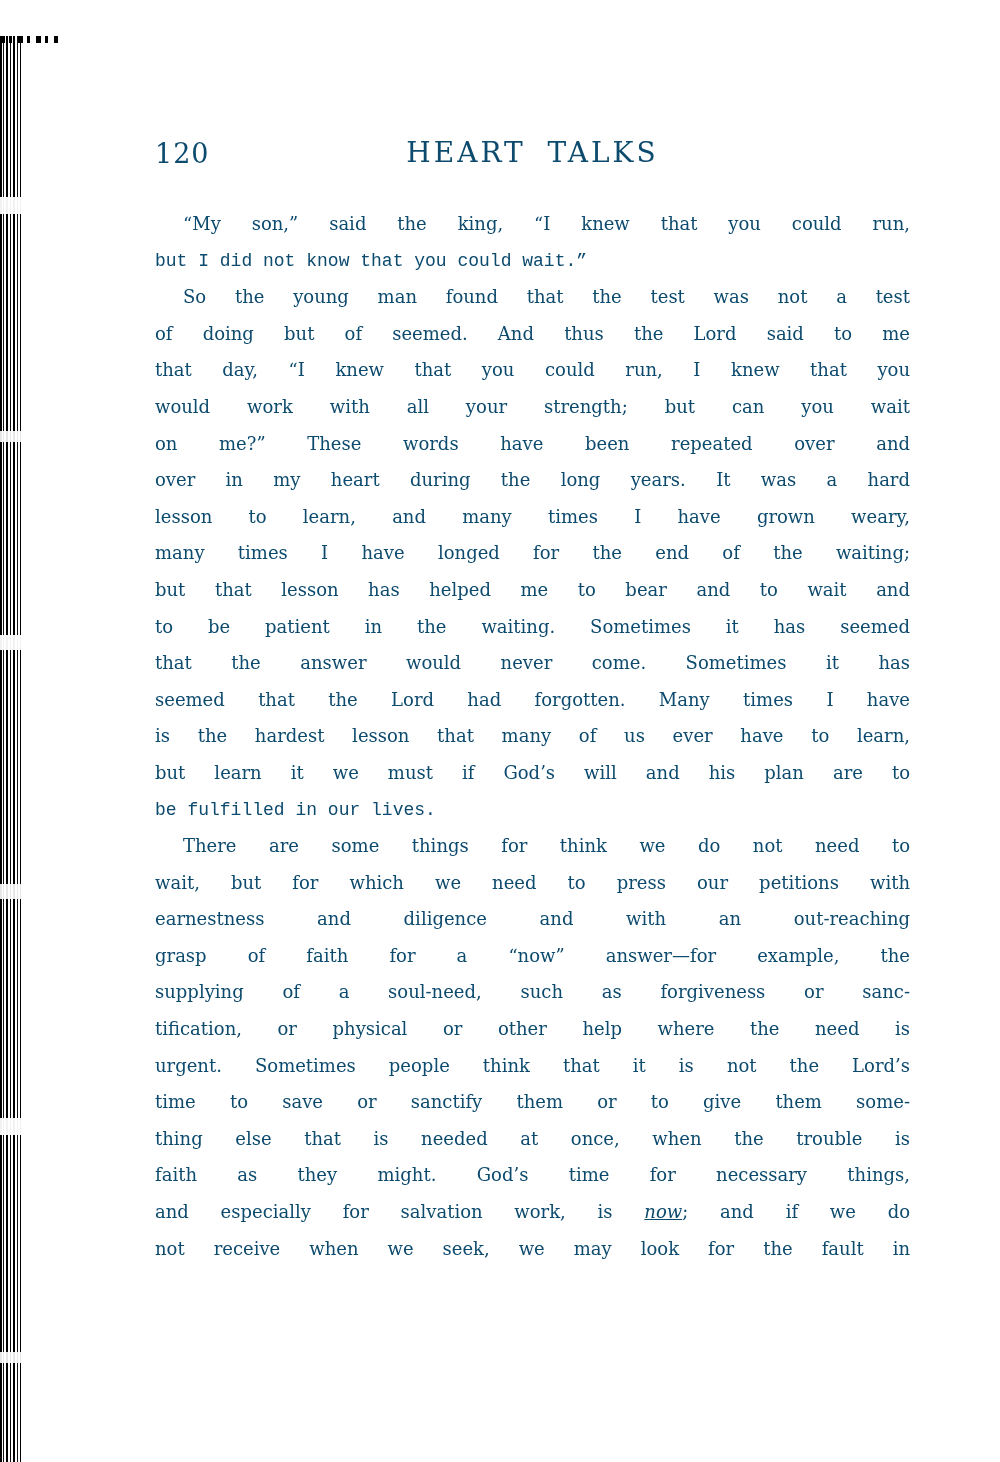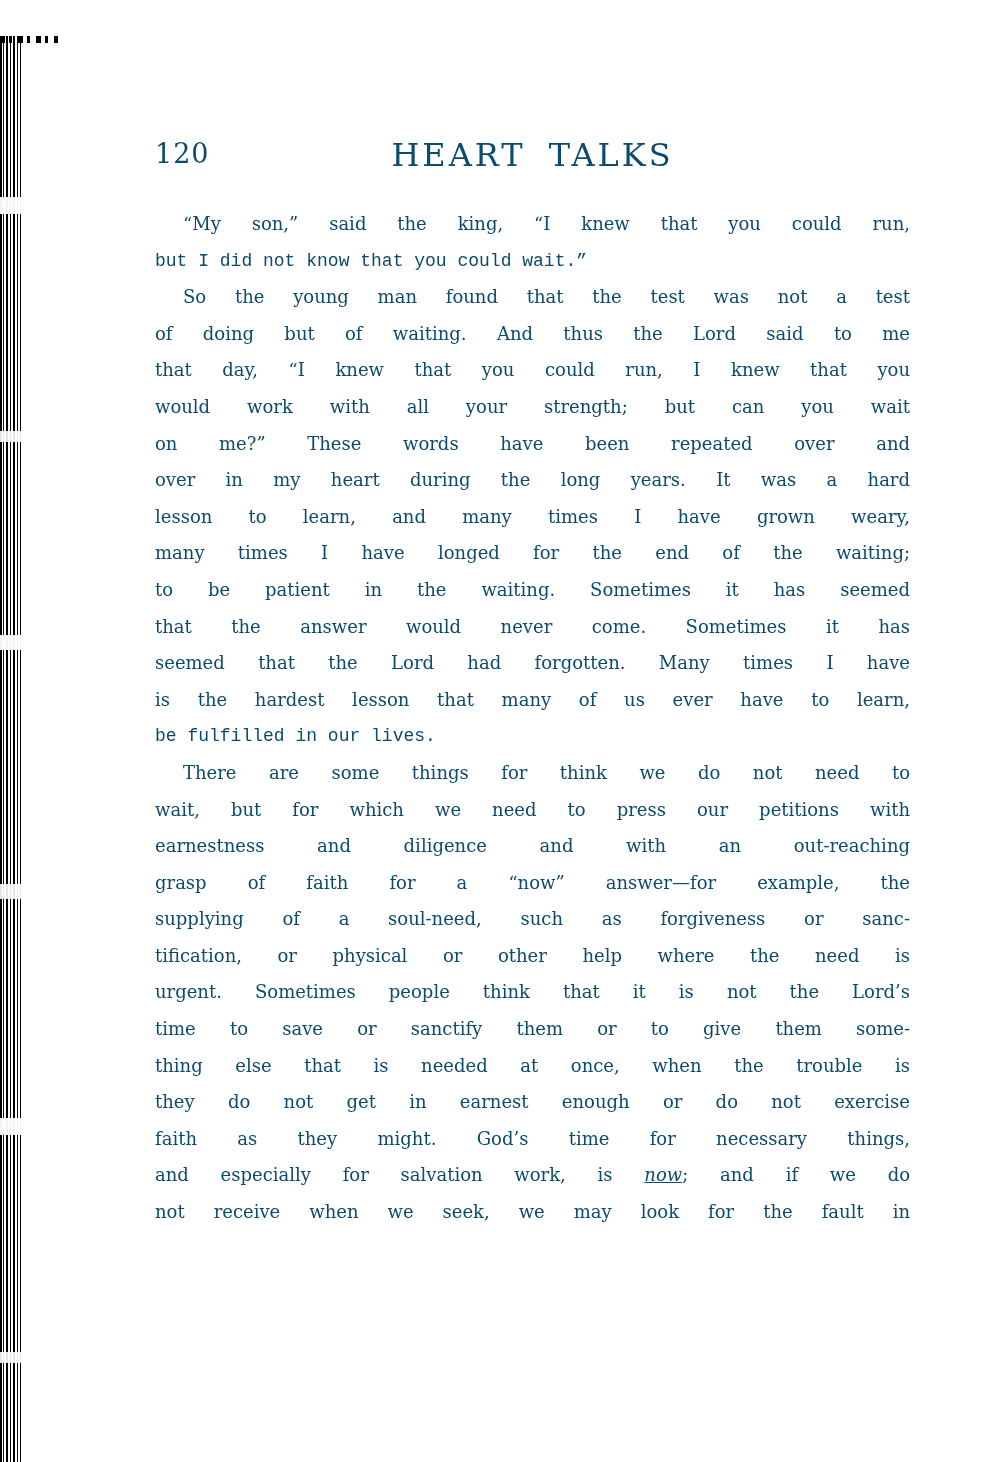--- a/index.html
+++ b/index.html
@@ -64,21 +64,21 @@
     top: 2px;
     font-size: 27px;
     letter-spacing: 1px;
   }
   .running-title {
     position: absolute;
     left: 0;
     right: 0;
     top: 0;
     text-align: center;
-    font-size: 32px;
+    font-size: 28px;
     letter-spacing: 3px;
     word-spacing: 10px;
   }
   .text-block {
     position: absolute;
     left: 155px;
     top: 170px;
     width: 755px;
   }
   .line {
@@ -111,39 +111,40 @@
 
   <div class="header">
     <span class="pagenum">120</span>
     <span class="running-title">HEART TALKS</span>
   </div>
 
   <div class="text-block" id="text-block">
       <div class="line indent">“My son,” said the king, “I knew that you could run,</div>
       <div class="line last">but I did not know that you could wait.”</div>
       <div class="line indent">So the young man found that the test was not a test</div>
-      <div class="line">of doing but of waiting.  And thus the Lord said to me</div>
+      <div class="line">of doing but of seemed.  And thus the Lord said to me</div>
       <div class="line">that day, “I knew that you could run, I knew that you</div>
       <div class="line">would work with all your strength; but can you wait</div>
       <div class="line">on me?”  These words have been repeated over and</div>
       <div class="line">over in my heart during the long years.  It was a hard</div>
       <div class="line">lesson to learn, and many times I have grown weary,</div>
       <div class="line">many times I have longed for the end of the waiting;</div>
+      <div class="line">but that lesson has helped me to bear and to wait and</div>
       <div class="line">to be patient in the waiting.  Sometimes it has seemed</div>
       <div class="line">that the answer would never come.  Sometimes it has</div>
       <div class="line">seemed that the Lord had forgotten.  Many times I have</div>
       <div class="line">is the hardest lesson that many of us ever have to learn,</div>
+      <div class="line">but learn it we must if God’s will and his plan are to</div>
       <div class="line last">be fulfilled in our lives.</div>
       <div class="line indent">There are some things for think we do not need to</div>
       <div class="line">wait, but for which we need to press our petitions with</div>
       <div class="line">earnestness and diligence and with an out-reaching</div>
       <div class="line">grasp of faith for a “now” answer—for example, the</div>
       <div class="line">supplying of a soul-need, such as forgiveness or sanc-</div>
       <div class="line">tification, or physical or other help where the need is</div>
       <div class="line">urgent.  Sometimes people think that it is not the Lord’s</div>
       <div class="line">time to save or sanctify them or to give them some-</div>
       <div class="line">thing else that is needed at once, when the trouble is</div>
-      <div class="line">they do not get in earnest enough or do not exercise</div>
       <div class="line">faith as they might.  God’s time for necessary things,</div>
       <div class="line"><span>and especially for salvation work, is </span><i>now</i><span>; and if we do</span></div>
       <div class="line">not receive when we seek, we may look for the fault in</div>
     </div>
 </div>
 
 </body></html>

